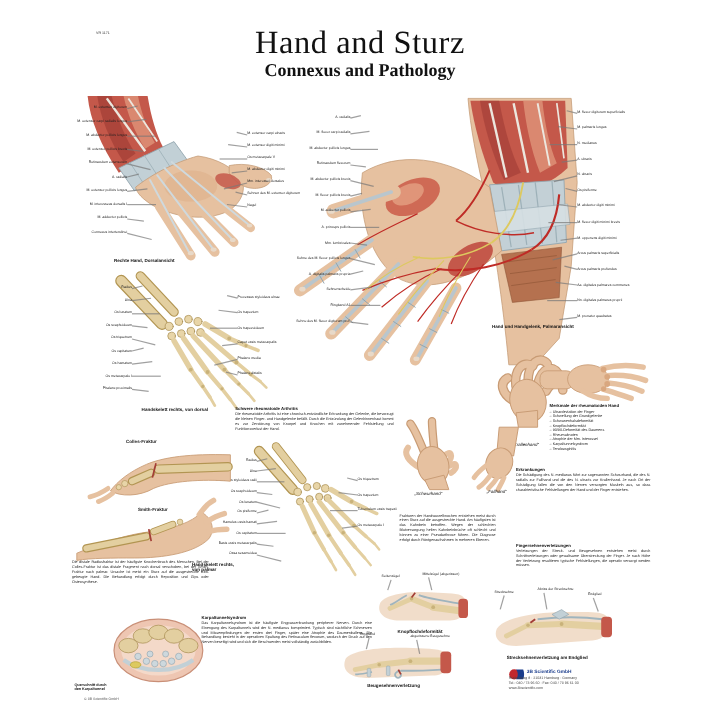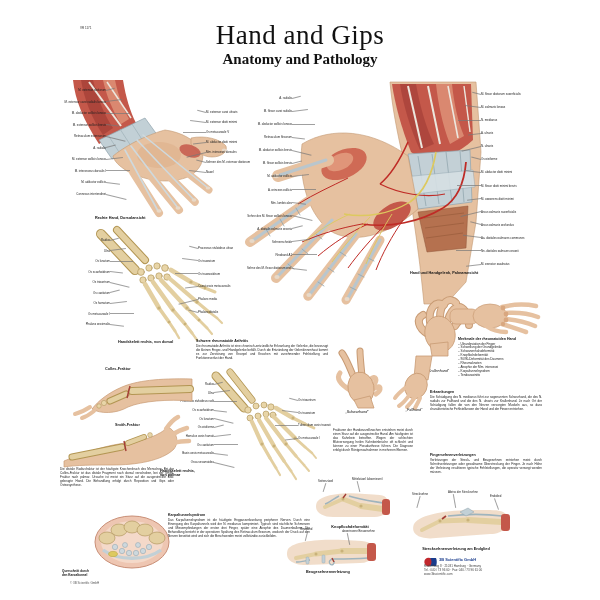--- a/index.html
+++ b/index.html
@@ -36,22 +36,22 @@
   .brand{font-size:8px;font-weight:bold;color:#1a3c8c;}
   .addr{font-size:6px;line-height:1.3;color:#444;}
   svg{position:absolute;overflow:visible;}
 </style>
 </head>
 <body>
 
 <div id="poster">
 
   <div class="code">VR 1171</div>
-  <div class="title">Hand and Gips</div>
-  <div class="subtitle">Anatomy and Pathology</div>
+  <div class="title">Hand and Sturz</div>
+  <div class="subtitle">Connexus and Pathology</div>
 
   <svg style="left:63px;top:80px" width="175" height="135" viewBox="0 0 175 135">
     <g>
       <path d="M10,0 L60,0 C63,18 67,31 73,43 L36,64 C21,41 12,20 10,0 Z" fill="#c4584a"></path>
       <path d="M18,0 L30,0 C35,20 42,36 50,48 L40,55 C28,37 21,18 18,0 Z" fill="#a33d35" opacity=".7"></path>
       <path d="M40,0 L52,0 C55,15 60,28 66,39 L58,44 C49,30 43,14 40,0 Z" fill="#e09579" opacity=".8"></path>
       <line x1="26" y1="2" x2="58" y2="46" stroke="#ece7de" stroke-width="2"></line>
       <line x1="44" y1="2" x2="68" y2="38" stroke="#ece7de" stroke-width="1.5"></line>
     </g>
     <path d="M36,60 L82,38 L95,56 L49,79 Z" fill="#c2d0d6" stroke="#8fa3ad" stroke-width=".7"></path>

